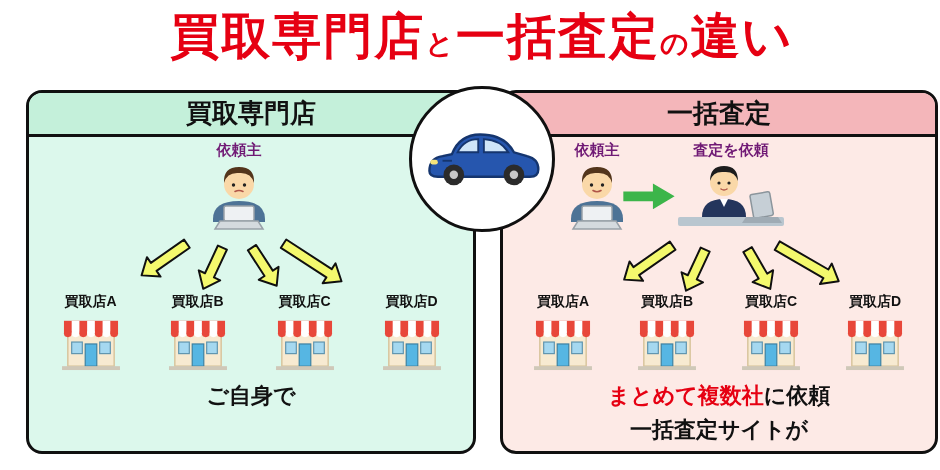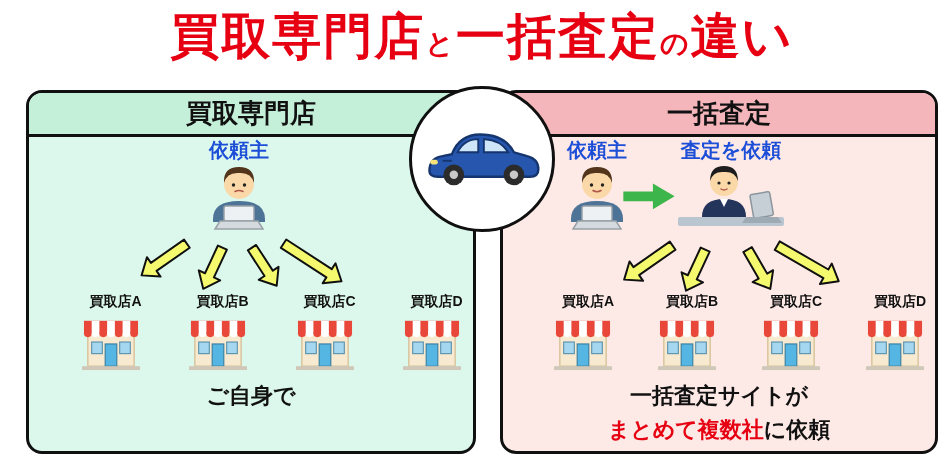--- a/index.html
+++ b/index.html
@@ -16,34 +16,34 @@
            border-radius:16px; overflow:hidden; }
   .panel-left  { left:14px;  width:450px; background:#dcf8ec; }
   .panel-right { left:488px; width:438px; background:#fdeae6; }
   .panel-header { height:44px; line-height:41px; text-align:center; font-size:26px;
                   font-weight:bold; color:#111; border-bottom:3px solid #101010; }
   .panel-left  .panel-header { background:#c4f0da; }
   .panel-right .panel-header { background:#f4b6ba; }
   .panel-body { position:relative; width:100%; height:314px; }
 
   .figure { position:absolute; text-align:center; }
-  .figure-label { font-size:20px; font-weight:600; color:#1d4ed8; line-height:18px; }
+  .figure-label { font-size:15px; font-weight:600; color:#701a75; line-height:18px; }
   .figure .icon { display:block; margin:0 auto; }
 
   .requester-left  { left:152px; top:4px; width:116px; }
   .requester-right { left:34px;  top:4px; width:120px; }
   .agent           { left:158px; top:4px; width:140px; }
 
   .arrow-layer { position:absolute; left:0; top:0; width:100%; height:100%; pointer-events:none; }
   .yellow-arrow { fill:#f4f96d; stroke:#101010; stroke-width:2; stroke-linejoin:round; }
   .green-arrow  { fill:#3cb54a; }
 
   .stores-row { position:absolute; left:8px; right:8px; top:156px;
                 display:flex; justify-content:space-around; }
-  .store { width:102px; text-align:right; }
+  .store { width:102px; text-align:center; }
   .store-label { font-size:14px; font-weight:600; color:#111; margin-bottom:4px; }
 
   .caption { position:absolute; left:0; right:0; top:242px; text-align:center;
              font-size:22px; font-weight:bold; color:#111; line-height:34px; }
   .caption .red { color:#e60012; }
 
   .car-badge { position:absolute; left:397px; top:86px; width:146px; height:146px;
                border-radius:50%; background:#fff; border:3px solid #101010;
                display:flex; align-items:center; justify-content:center; z-index:5; }
 </style>
@@ -322,22 +322,22 @@
               <rect x="12" y="28" width="11" height="12" fill="#a5d8f0" stroke="#5d93ad" stroke-width="1.2"></rect>
               <rect x="41" y="28" width="11" height="12" fill="#a5d8f0" stroke="#5d93ad" stroke-width="1.2"></rect>
               <rect x="26" y="30" width="12" height="23" fill="#56b6e3" stroke="#3b7fa0" stroke-width="1.2"></rect>
               <rect x="2" y="53" width="60" height="4" fill="#cfc8b8"></rect>
             </svg>
           </span>
         </div>
       </div>
 
       <div class="caption">
+        <div><span class="red">まとめて複数社</span><span>に依頼</span></div>
         <div>一括査定サイトが</div>
-        <div><span class="red">まとめて複数社</span><span>に依頼</span></div>
       </div>
 
     </div>
   </section>
 
   <div class="car-badge">
     <span class="icon">
       <svg viewBox="0 0 132 82" width="124" height="78">
         <path d="M10,56 Q10,42 24,40 L34,38 Q42,17 64,17 Q90,17 100,36 L114,40 Q126,43 126,54 Q126,62 117,62 L19,62 Q10,62 10,56 Z" fill="#2656ae" stroke="#15356e" stroke-width="2.5"></path>
         <path d="M40,36 Q47,22 62,22 L62,36 Z" fill="#cfe5f8" stroke="#15356e" stroke-width="2"></path>

